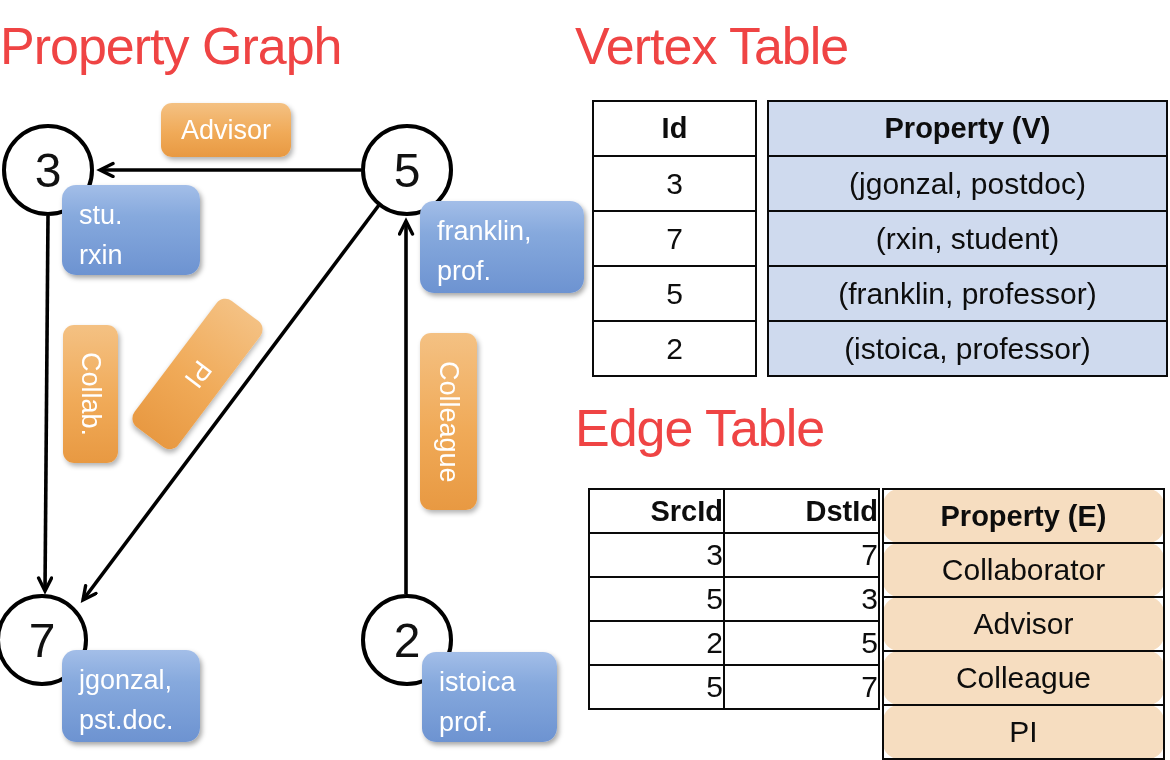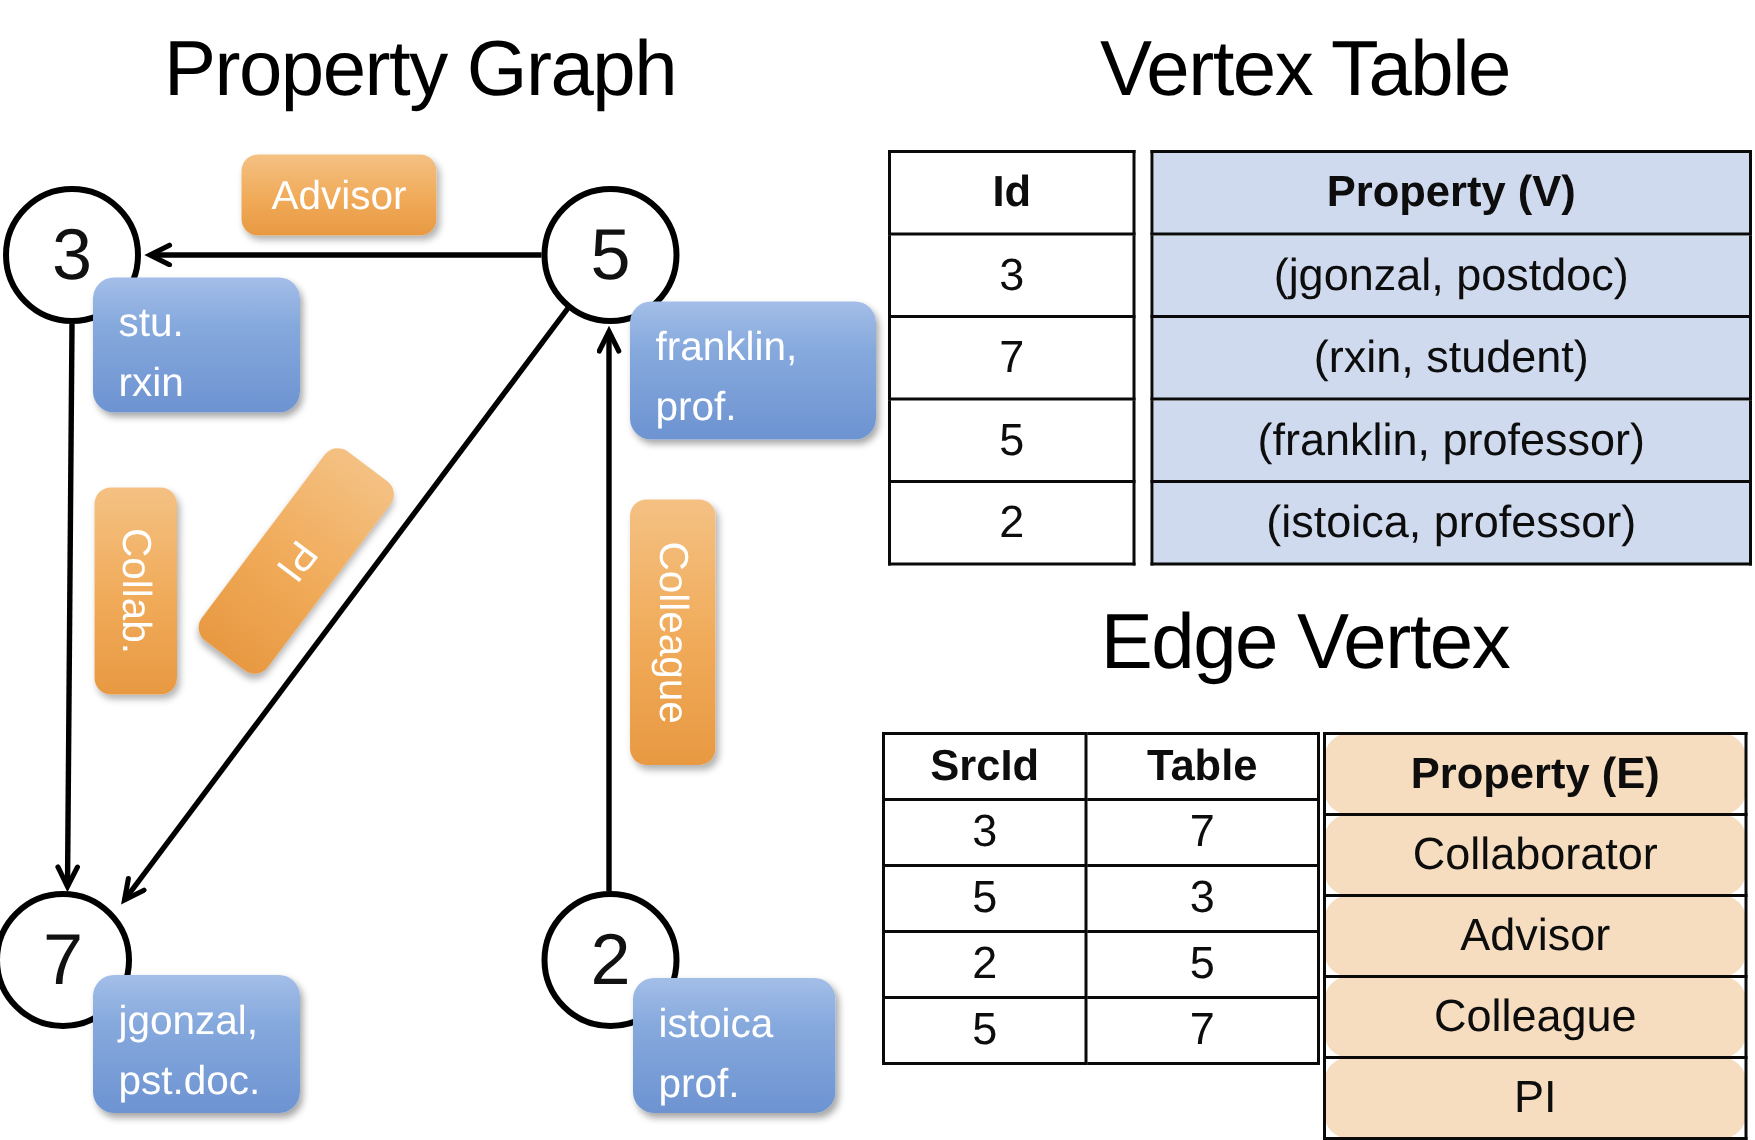--- a/index.html
+++ b/index.html
@@ -7,22 +7,21 @@
   body { font-family: "Liberation Sans", "DejaVu Sans", sans-serif; color: #0d0d0d; position: relative; }
 
   .canvas { position: absolute; inset: 0; width: 1170px; height: 760px; }
 
   
   .big-title {
     position: absolute;
     font-size: 52px;
     font-weight: 400;
     letter-spacing: -1px;
-    text-align: center;
-    color: #000000;
+    color: #ef4444;
     white-space: nowrap;
   }
   .graph-title  { left: 0px;   top: 16px;  width: 560px; }
   .vt-title     { left: 575px; top: 16px;  width: 590px; }
   .et-title     { left: 575px; top: 398px; width: 590px; }
 
   
   .graph-panel { position: absolute; left: 0; top: 0; width: 585px; height: 760px; }
 
   .edges-svg { position: absolute; left: 0; top: 0; width: 585px; height: 760px; z-index: 1; }
@@ -76,21 +75,21 @@
   th { font-weight: 700; font-size: 29px; }
   td { font-weight: 400; font-size: 30px; }
 
   .vt-id-table   { left: 592px; top: 100px; width: 165px; }
   .vt-prop-table { left: 767px; top: 100px; width: 401px; }
   .vt-id-table th, .vt-id-table td { height: 55px; background: #ffffff; }
   .vt-prop-table th, .vt-prop-table td { height: 55px; background: #cfdaee; }
 
   .et-ids-table  { left: 588px; top: 488px; width: 290px; }
   .et-prop-table { left: 882px; top: 488px; width: 283px; }
-  .et-ids-table th, .et-ids-table td { height: 44px; background: #ffffff; }
+  .et-ids-table th, .et-ids-table td { height: 44px; background: #ffffff; text-align: right; }
   .et-prop-table th, .et-prop-table td { height: 54px; background: #f6ddc0; border-radius: 16px; }
 </style>
 </head>
 <body>
 
 <div class="canvas">
 
   <div class="graph-panel">
 
     <div class="big-title graph-title">Property Graph</div>
@@ -178,31 +177,31 @@
         </tr>
     <tr>
           <td>(franklin, professor)</td>
         </tr>
     <tr>
           <td>(istoica, professor)</td>
         </tr>
   </tbody>
     </table>
 
-  <div class="big-title et-title">Edge Vertex</div>
+  <div class="big-title et-title">Edge Table</div>
 
   <table class="et-ids-table">
     <colgroup>
         <col style="width:135px">
         <col style="width:155px">
       </colgroup>
     <tbody>
         <tr>
       <th>SrcId</th>
-      <th>Table</th>
+      <th>DstId</th>
     </tr>
     <tr>
       <td>3</td>
       <td>7</td>
     </tr>
     <tr>
       <td>5</td>
       <td>3</td>
     </tr>
     <tr>

